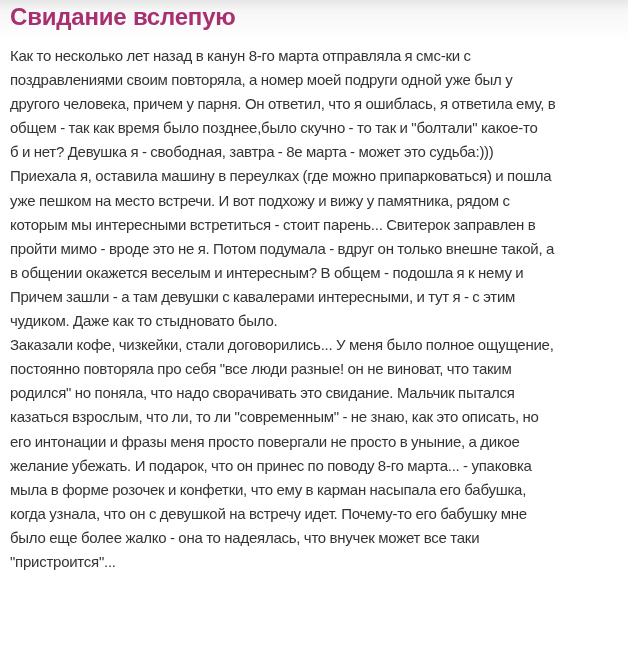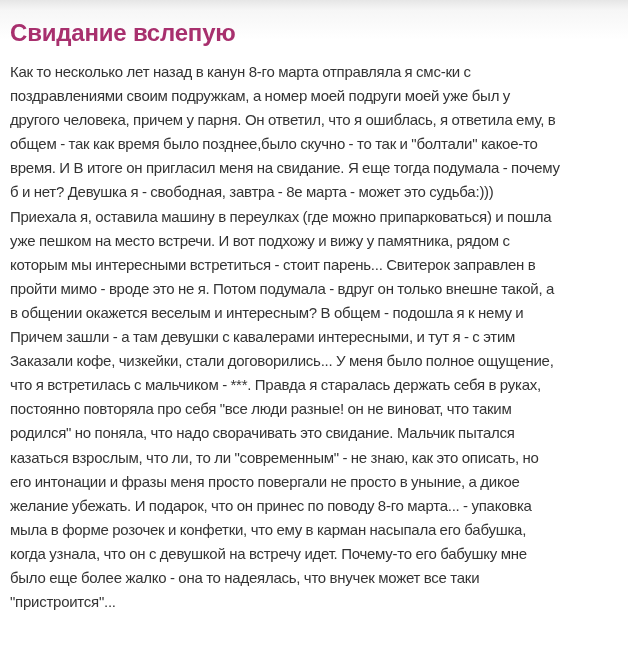--- a/index.html
+++ b/index.html
@@ -9,21 +9,21 @@
       height: 672px;
       overflow: hidden;
       background: #ffffff;
     }
     .page {
       position: relative;
       width: 628px;
       height: 672px;
       background: linear-gradient(to bottom, #e6e6e6 0px, #f6f6f6 10px, #ffffff 40px, #ffffff 100%);
       box-sizing: border-box;
-      padding: 18px 10px 0 10px;
+      padding: 2px 10px 0 10px;
     }
     .title {
       font-family: "Liberation Sans", sans-serif;
       font-weight: bold;
       font-size: 24px;
       line-height: 30px;
       color: #a8306e;
       margin: 0 0 12px 0;
       letter-spacing: -0.2px;
     }
@@ -40,33 +40,32 @@
       white-space: nowrap;
     }
   </style>
 </head>
 <body>
 
 <div class="page">
   <h1 class="title">Свидание вслепую</h1>
   <div class="body-text">
     <span class="line">Как то несколько лет назад в канун 8-го марта отправляла я смс-ки с</span>
-    <span class="line">поздравлениями своим подружкам, а номер моей подруги моей уже был у</span>
+    <span class="line">поздравлениями своим повторяла, а номер моей подруги одной уже был у</span>
     <span class="line">другого человека, причем у парня. Он ответил, что я ошиблась, я ответила ему, в</span>
     <span class="line">общем - так как время было позднее,было скучно - то так и "болтали" какое-то</span>
-    <span class="line">время. И В итоге он пригласил меня на свидание. Я еще тогда подумала - почему</span>
     <span class="line">б и нет? Девушка я - свободная, завтра - 8е марта - может это судьба:)))</span>
     <span class="line">Приехала я, оставила машину в переулках (где можно припарковаться) и пошла</span>
     <span class="line">уже пешком на место встречи. И вот подхожу и вижу у памятника, рядом с</span>
     <span class="line">которым мы интересными встретиться - стоит парень... Свитерок заправлен в</span>
     <span class="line">пройти мимо - вроде это не я. Потом подумала - вдруг он только внешне такой, а</span>
     <span class="line">в общении окажется веселым и интересным? В общем - подошла я к нему и</span>
     <span class="line">Причем зашли - а там девушки с кавалерами интересными, и тут я - с этим</span>
+    <span class="line">чудиком. Даже как то стыдновато было.</span>
     <span class="line">Заказали кофе, чизкейки, стали договорились... У меня было полное ощущение,</span>
-    <span class="line">что я встретилась с мальчиком - ***. Правда я старалась держать себя в руках,</span>
     <span class="line">постоянно повторяла про себя "все люди разные! он не виноват, что таким</span>
     <span class="line">родился" но поняла, что надо сворачивать это свидание. Мальчик пытался</span>
     <span class="line">казаться взрослым, что ли, то ли "современным" - не знаю, как это описать, но</span>
     <span class="line">его интонации и фразы меня просто повергали не просто в уныние, а дикое</span>
     <span class="line">желание убежать. И подарок, что он принес по поводу 8-го марта... - упаковка</span>
     <span class="line">мыла в форме розочек и конфетки, что ему в карман насыпала его бабушка,</span>
     <span class="line">когда узнала, что он с девушкой на встречу идет. Почему-то его бабушку мне</span>
     <span class="line">было еще более жалко - она то надеялась, что внучек может все таки</span>
     <span class="line">"пристроится"...</span>
   </div>

